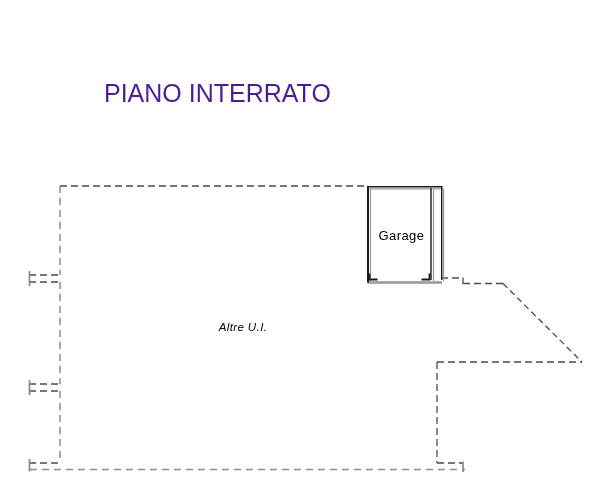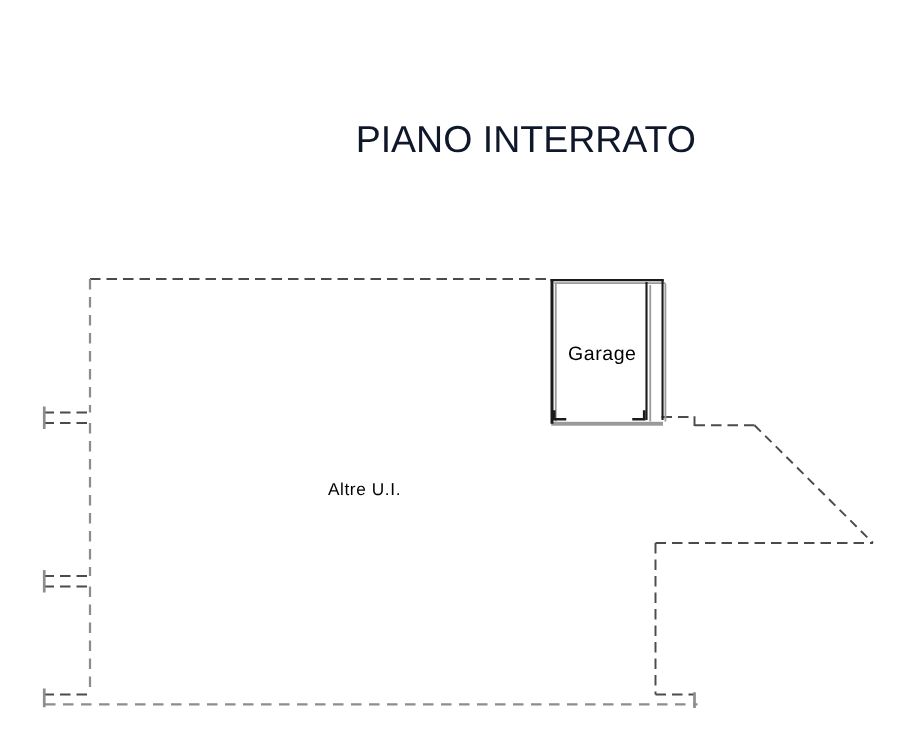--- a/index.html
+++ b/index.html
@@ -6,39 +6,40 @@
   body {
     width: 606px; height: 499px;
     background: #ffffff;
     position: relative;
     overflow: hidden;
     font-family: "Liberation Sans", sans-serif;
   }
   .plan-title {
     position: absolute;
     left: 104px; top: 26px; width: 360px;
-    text-align: right;
-    color: #0f172a;
+    text-align: left;
+    color: #4c1d95;
     font-size: 25px;
     line-height: 27px;
     white-space: pre;
   }
   .room-label {
     position: absolute;
     color: #000;
     text-align: center;
     letter-spacing: 0.4px;
   }
   .room-label.garage {
     left: 368px; top: 228px; width: 67px;
     font-size: 13px;
   }
   .room-label.altre {
     left: 183px; top: 321px; width: 120px;
     font-size: 11.5px;
+    font-style: italic;
   }
   svg.plan { position: absolute; left: 0; top: 0; }
 </style>
 </head>
 <body>
 
 <div class="plan-title">
   <div>PIANO INTERRATO</div>
 </div>
 

